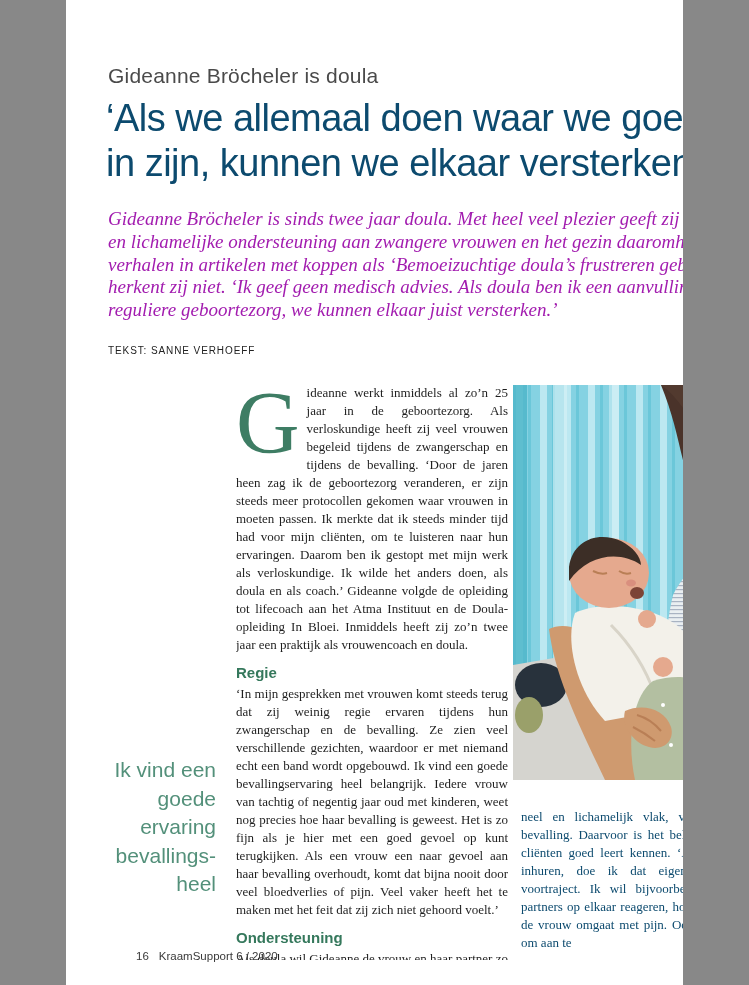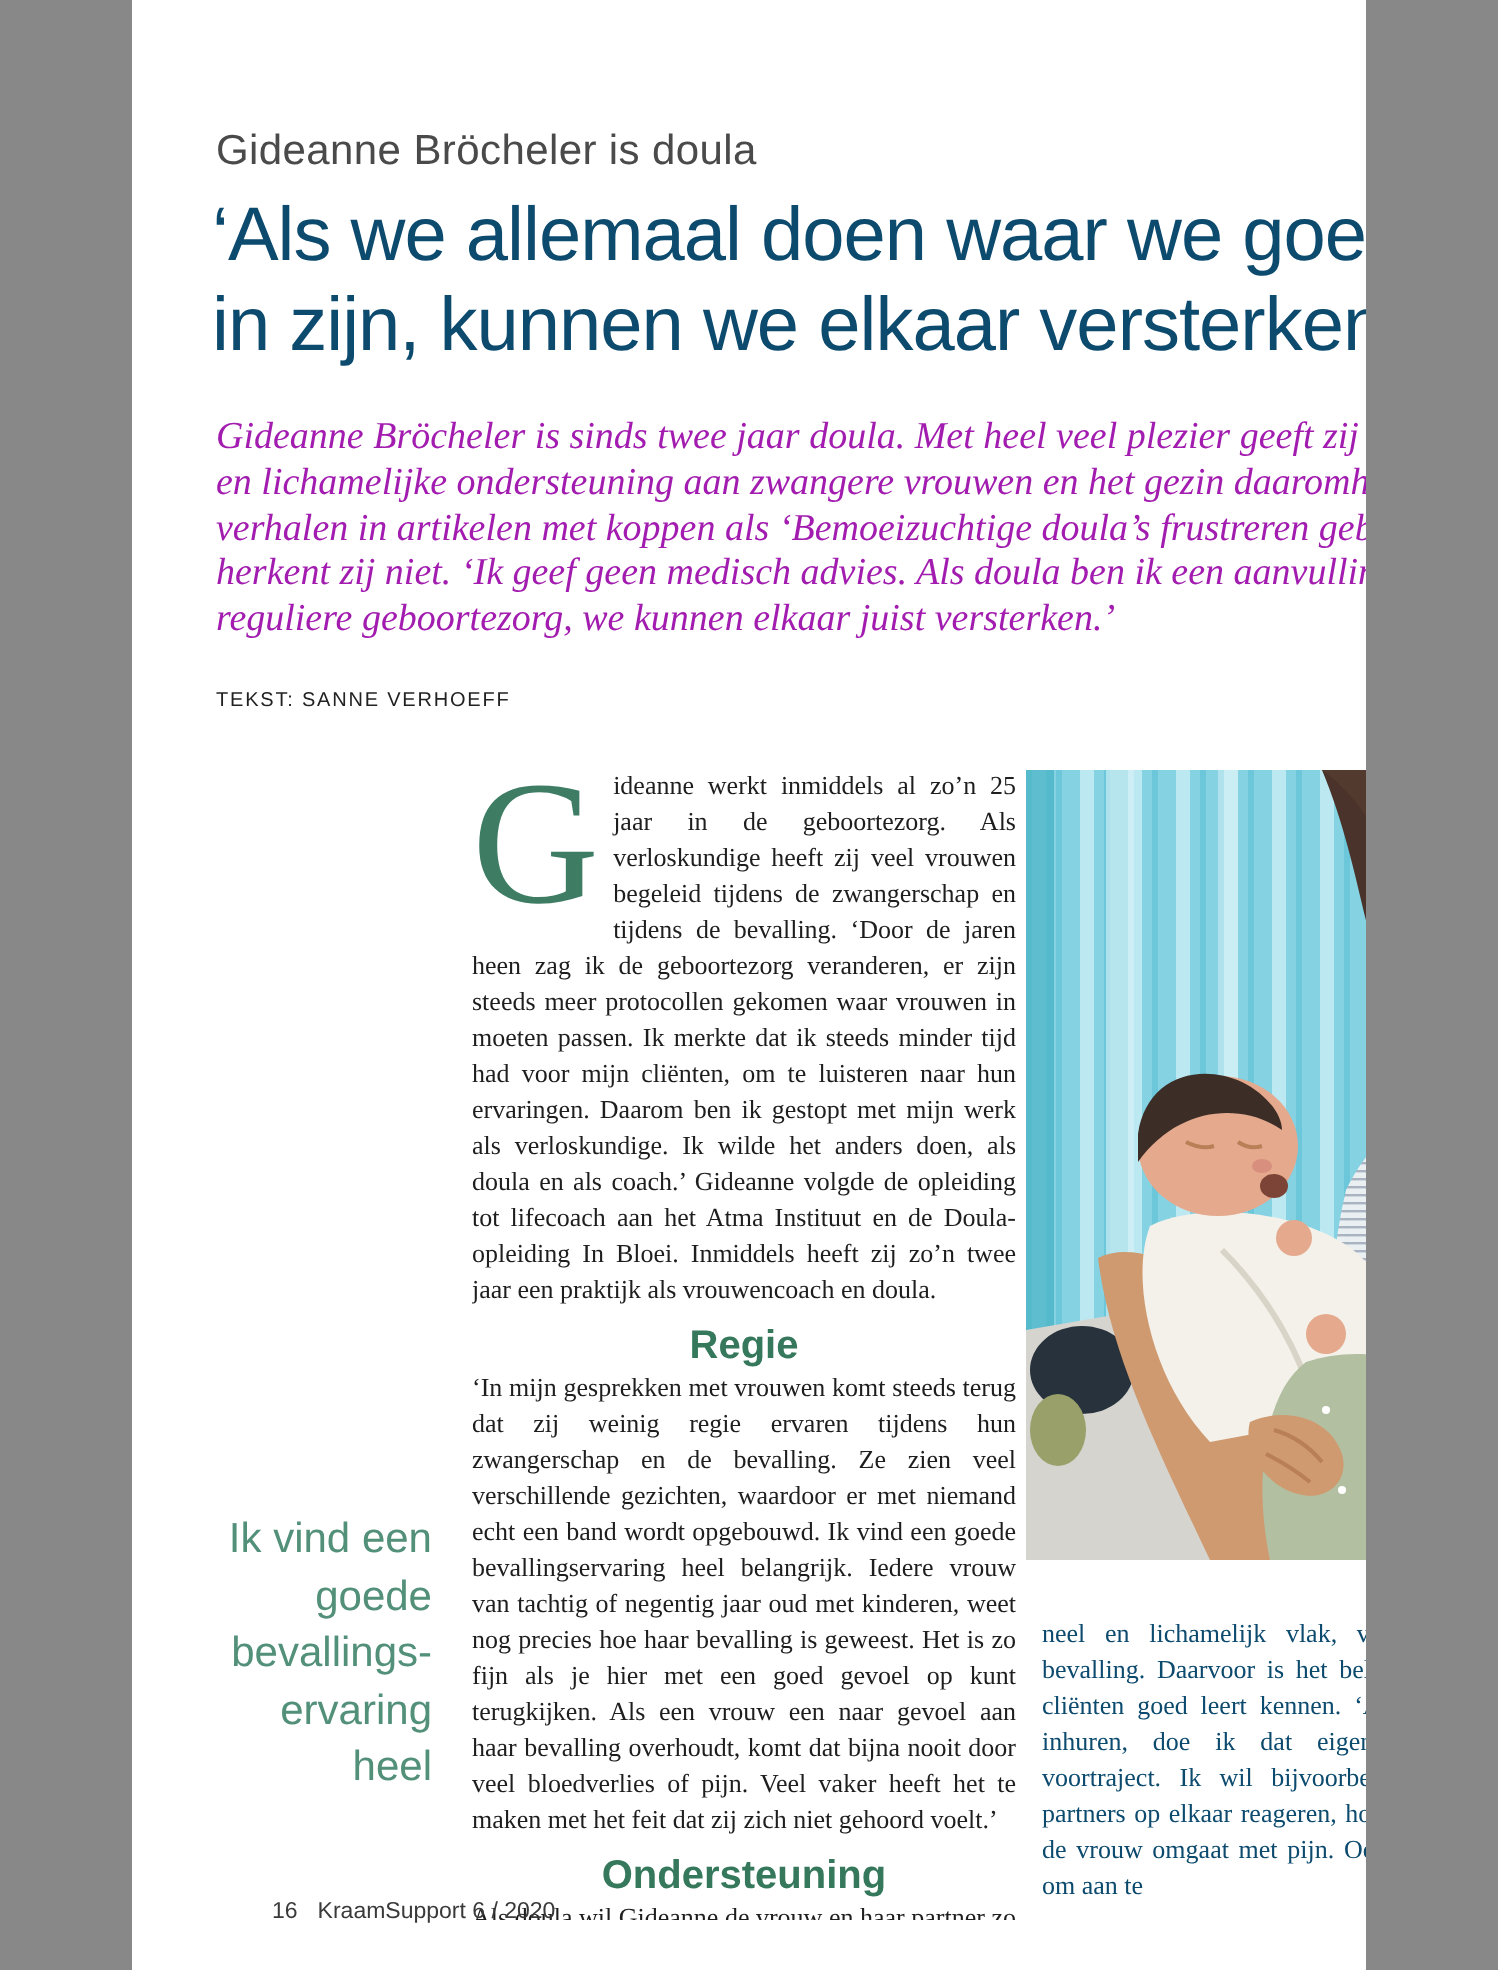--- a/index.html
+++ b/index.html
@@ -38,22 +38,22 @@
   .body-col p{margin:0;}
   .dropcap{
     float:left;
     font-family:"Liberation Serif",serif;
     font-size:88px;line-height:70px;
     color:#3e7d64;
     margin:4px 7px 0 0;
   }
   .subhead{
     font-family:"Liberation Sans",sans-serif;
-    font-size:20px;font-weight:bold;color:#35785c;
-    margin:10px 0 3px 0;text-align:center;
+    font-size:15px;font-weight:bold;color:#35785c;
+    margin:10px 0 3px 0;text-align:left;
   }
   .photo{
     position:absolute;left:447px;top:385px;width:302px;height:395px;
     overflow:hidden;background:#7fd0e0;
   }
   .photo svg{display:block;width:302px;height:395px;}
   .pullquote{
     position:absolute;left:22px;top:756px;width:128px;
     text-align:right;
     font-size:21px;line-height:28.5px;color:#53907a;
@@ -156,22 +156,22 @@
         <path d="M112,326 C130,318 152,324 158,342 C162,356 150,366 136,362 C120,358 108,340 112,326 Z" fill="#cf9a6f"></path>
         <path d="M124,330 q14,4 24,16" stroke="#b97f56" stroke-width="2" fill="none"></path>
         <path d="M120,342 q12,6 22,14" stroke="#b97f56" stroke-width="2" fill="none"></path>
       </g>
     </svg>
   </div>
 
   <div class="pullquote">
     <div>Ik vind een</div>
     <div>goede</div>
+    <div>ervaring</div>
     <div>bevallings-</div>
-    <div>ervaring</div>
     <div>heel</div>
   </div>
 
   <div class="right-col">
     <p>neel en lichamelijk vlak, voor en tijdens de bevalling. Daarvoor is het belangrijk dat zij haar cliënten goed leert kennen. ‘Als iemand mij wil inhuren, doe ik dat eigenlijk nooit zonder voortraject. Ik wil bijvoorbeeld weten hoe de partners op elkaar reageren, hoe hun relatie is, hoe de vrouw omgaat met pijn. Ook vraag ik ze soms om aan te</p>
   </div>
 
   <div class="footer">
     <span class="pageno">16</span><span>KraamSupport 6 / 2020</span>
   </div>

